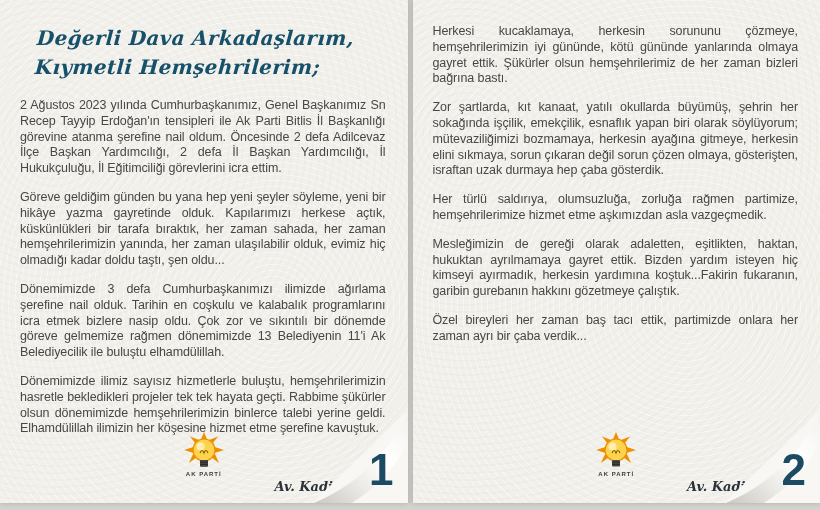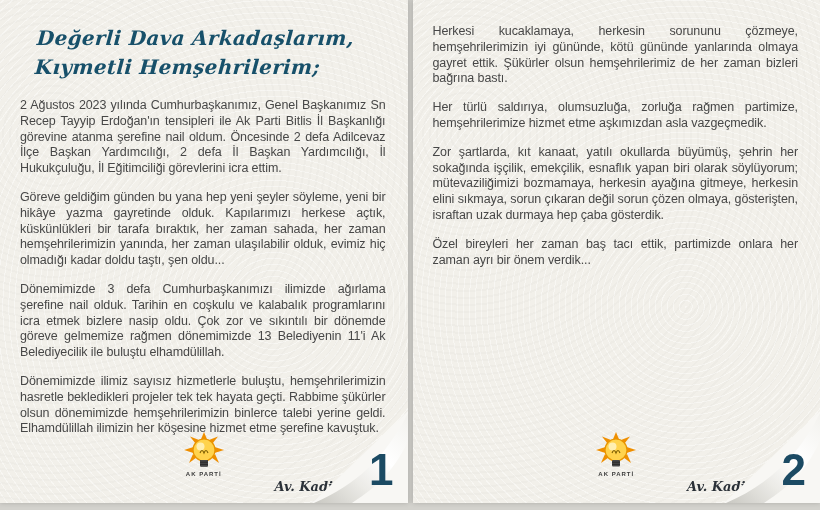--- a/index.html
+++ b/index.html
@@ -124,23 +124,24 @@
         <path d="M96,0 L96,92 L0,92 Z" fill="#f8f7f4"></path>
         <path d="M96,6 C78,46 46,76 4,92 L16,92 C56,70 82,44 96,16 Z" fill="#8f8f89" opacity="0.35"></path>
         <path d="M96,2 C74,46 44,74 2,92 L40,92 C68,74 84,56 96,30 Z" fill="url(#curlGrad1)"></path>
       </svg>
       <div class="page-number">1</div>
     </div>
   </section>
 
   <section class="sheet second">
     <p class="para">Herkesi kucaklamaya, herkesin sorununu çözmeye, hemşehrilerimizin iyi gününde, kötü gününde yanlarında olmaya gayret ettik. Şükürler olsun hemşehrilerimiz de her zaman bizleri bağrına bastı.</p>
+    <p class="para">Zor şartlarda, kıt kanaat, yatılı okullarda büyümüş, şehrin her sokağında işçilik, emekçilik, esnaflık yapan biri olarak söylüyorum; mütevaziliğimizi bozmamaya, herkesin ayağına gitmeye, herkesin elini sıkmaya, sorun çıkaran değil sorun çözen olmaya, gösterişten, israftan uzak durmaya hep çaba gösterdik.</p>
     <p class="para">Her türlü saldırıya, olumsuzluğa, zorluğa rağmen partimize, hemşehrilerimize hizmet etme aşkımızdan asla vazgeçmedik.</p>
-    <p class="para">Zor şartlarda, kıt kanaat, yatılı okullarda büyümüş, şehrin her sokağında işçilik, emekçilik, esnaflık yapan biri olarak söylüyorum; mütevaziliğimizi bozmamaya, herkesin ayağına gitmeye, herkesin elini sıkmaya, sorun çıkaran değil sorun çözen olmaya, gösterişten, israftan uzak durmaya hep çaba gösterdik.</p>
-    <p class="para">Özel bireyleri her zaman baş tacı ettik, partimizde onlara her zaman ayrı bir önem verdik...</p>
+    <p class="para">Mesleğimizin de gereği olarak adaletten, eşitlikten, haktan, hukuktan ayrılmamaya gayret ettik. Bizden yardım isteyen hiç kimseyi ayırmadık, herkesin yardımına koştuk...Fakirin fukaranın, garibin gurebanın hakkını gözetmeye çalıştık.</p>
+    <p class="para">Özel bireyleri her zaman baş tacı ettik, partimizde onlara her zaman ayrı bir çaba verdik...</p>
 
     <div class="footer">
       <svg class="logo" width="44" height="38" viewBox="0 0 44 38" aria-hidden="true">
         <g fill="#ef8f00">
           <polygon points="22,0 25.5,8.5 18.5,8.5"></polygon>
           <polygon points="36,4.5 30.5,11.5 27,8"></polygon>
           <polygon points="42,18 32.5,21 32.5,15"></polygon>
           <polygon points="37,31 29.5,25.5 33,22"></polygon>
           <polygon points="7,31 14.5,25.5 11,22"></polygon>
           <polygon points="2,18 11.5,21 11.5,15"></polygon>

